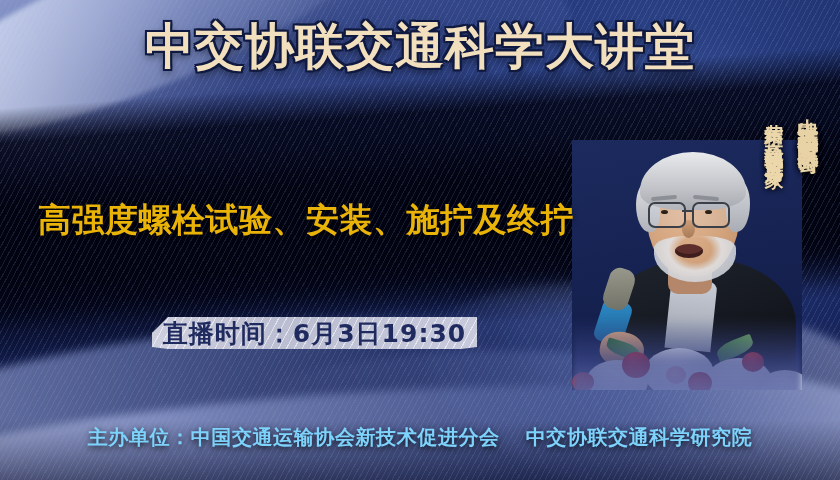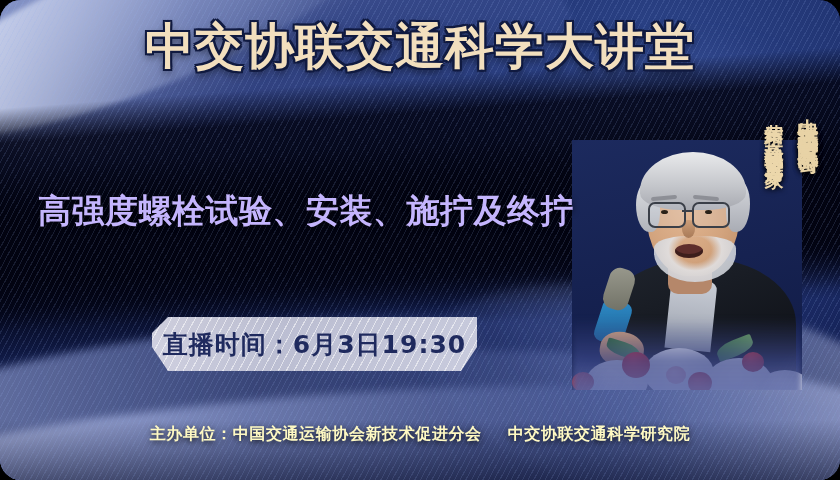--- a/index.html
+++ b/index.html
@@ -3,21 +3,20 @@
 <meta charset="utf-8">
 <style>
   html,body{margin:0;padding:0;background:#000;}
   body{font-family:"DejaVu Sans","Liberation Sans",sans-serif;}
 
   #poster{
     position:relative;
     width:840px;height:480px;
     overflow:hidden;
     background:#0a1030;
-    border-radius:21px;
   }
 
   
   .bg-base{
     position:absolute;inset:0;
     background:
       radial-gradient(ellipse 700px 420px at 78% 8%, #2b4286 0%, #1d2f6b 40%, #16245a 70%, #101a45 100%),
       linear-gradient(160deg,#8c9ad0 0%,#4a5a9e 12%,#16204f 32%,#070d2a 55%,#05091f 100%);
   }
   
@@ -199,33 +198,33 @@
   }
   .search-sq{
     position:absolute;right:0;top:0;width:47px;height:48px;
     background:#0f8f8e;
     display:flex;align-items:center;justify-content:center;
   }
   .search-sq svg{display:block;}
 
   
   .headline{
-    position:absolute;left:0;top:190px;width:612px;
+    position:absolute;left:0;top:199px;width:612px;
     text-align:center;
     font-size:33px;line-height:1.3;
     font-weight:700;letter-spacing:.5px;
-    color:#c4b5fd;
+    color:#eab308;
     text-shadow:0 2px 6px rgba(0,0,0,.75);
     white-space:nowrap;
   }
   .headline .hl2{display:block;letter-spacing:2px;}
 
   
   .time-pill{
-    position:absolute;left:152px;top:317px;width:325px;height:54px;
+    position:absolute;left:152px;top:317px;width:325px;height:32px;
     background:linear-gradient(105deg,rgba(214,214,228,.96) 0%,rgba(196,198,216,.94) 40%,rgba(208,210,226,.95) 100%);
     clip-path:polygon(16px 0,100% 0,100% 30px,309px 100%,16px 100%,0 30px,0 16px);
     overflow:hidden;
     box-shadow:0 2px 10px rgba(0,0,0,.45);
   }
   .time-pill .pill-stripes{
     position:absolute;inset:0;
     background-image:repeating-linear-gradient(-62deg,
       rgba(255,255,255,.55) 0px,rgba(255,255,255,.55) 1px,
       rgba(255,255,255,0) 1px,rgba(255,255,255,0) 7px);
@@ -247,22 +246,22 @@
     letter-spacing:3px;
     white-space:nowrap;
   }
   .v-org{right:18px;top:102px;font-size:21px;}
   .v-person{right:52px;top:108px;font-size:19px;color:#ecd7ab;}
 
   
   .footer{
     position:absolute;left:0;top:424px;width:840px;
     text-align:center;
-    font-size:16px;font-weight:700;letter-spacing:.6px;
-    color:#fef9c3;
+    font-size:20px;font-weight:700;letter-spacing:.6px;
+    color:#7dd3fc;
     text-shadow:0 2px 6px rgba(0,0,0,.8);
     white-space:nowrap;
   }
   .footer .gap{display:inline-block;width:26px;}
 </style>
 </head>
 <body>
 
 <div id="poster">
 

